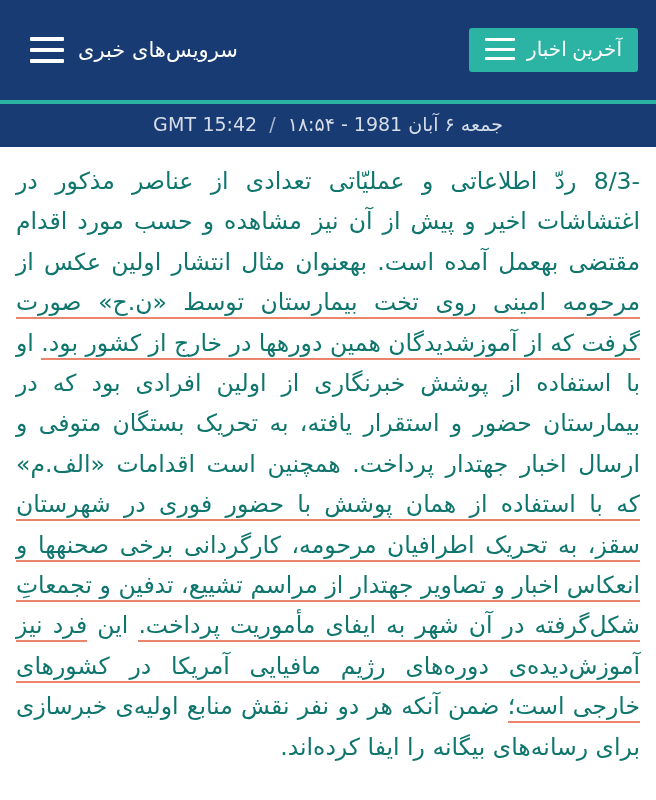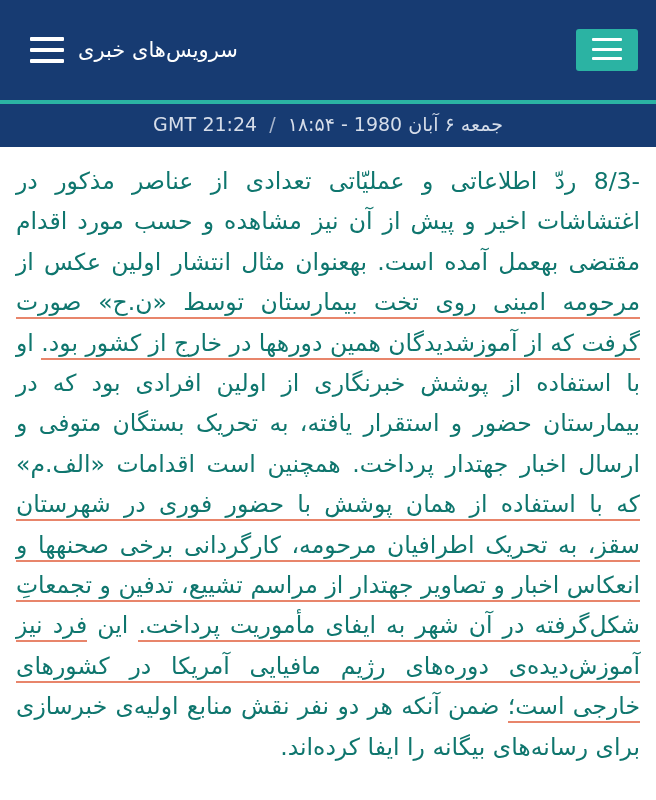--- a/index.html
+++ b/index.html
@@ -99,37 +99,38 @@
     padding-bottom: 1px;
     box-decoration-break: clone;
     -webkit-box-decoration-break: clone;
   }
 </style>
 </head>
 <body>
 
 <div class="header">
   <button class="latest-news-btn">
+    <span>آخرین اخبار</span>
     <span class="hamburger">
       <span></span>
         <span></span>
         <span></span>
     </span>
   </button>
   <div class="header-title">سرویس‌های خبری</div>
   <span class="hamburger">
     <span></span>
       <span></span>
       <span></span>
   </span>
 </div>
 
 <div class="teal-rule"></div>
 
 <div class="datebar">
-  <span>جمعه ۶ آبان 1980 - ۱۸:۵۴</span>
+  <span>جمعه ۶ آبان 1981 - ۱۸:۵۴</span>
   <span class="sep">/</span>
-  <span>21:24 GMT</span>
+  <span>15:42 GMT</span>
 </div>
 
 <div class="article">
   <p id="article-paragraph"><span>-8/3 ردّ اطلاعاتی و عملیّاتی تعدادی از عناصر مذکور در اغتشاشات اخیر و پیش از آن نیز مشاهده و حسب مورد اقدام مقتضی بهعمل آمده است. بهعنوان مثال انتشار اولین عکس از </span><span class="u" style="border-bottom-color: rgb(232, 133, 107);">مرحومه امینی روی تخت بیمارستان توسط «ن.ح» صورت گرفت که از آموزشدیدگان همین دورهها در خارج از کشور بود.</span><span> او با استفاده از پوشش خبرنگاری از اولین افرادی بود که در بیمارستان حضور و استقرار یافته، به تحریک بستگان متوفی و ارسال اخبار جهتدار پرداخت. همچنین است اقدامات «الف.م» </span><span class="u" style="border-bottom-color: rgb(232, 133, 107);">که با استفاده از همان پوشش با حضور فوری در شهرستان سقز، به تحریک اطرافیان مرحومه، کارگردانی برخی صحنهها و انعکاس اخبار و تصاویر جهتدار از مراسم تشییع، تدفین و تجمعاتِ شکل‌گرفته در آن شهر به ایفای مأموریت پرداخت.</span><span> این </span><span class="u" style="border-bottom-color: rgb(232, 133, 107);">فرد نیز آموزش‌دیده‌ی دوره‌های رژیم مافیایی آمریکا در کشورهای خارجی است؛</span><span> ضمن آنکه هر دو نفر نقش منابع اولیه‌ی خبرسازی برای رسانه‌های بیگانه را ایفا کرده‌اند.</span></p>
 </div>
 
 </body></html>

